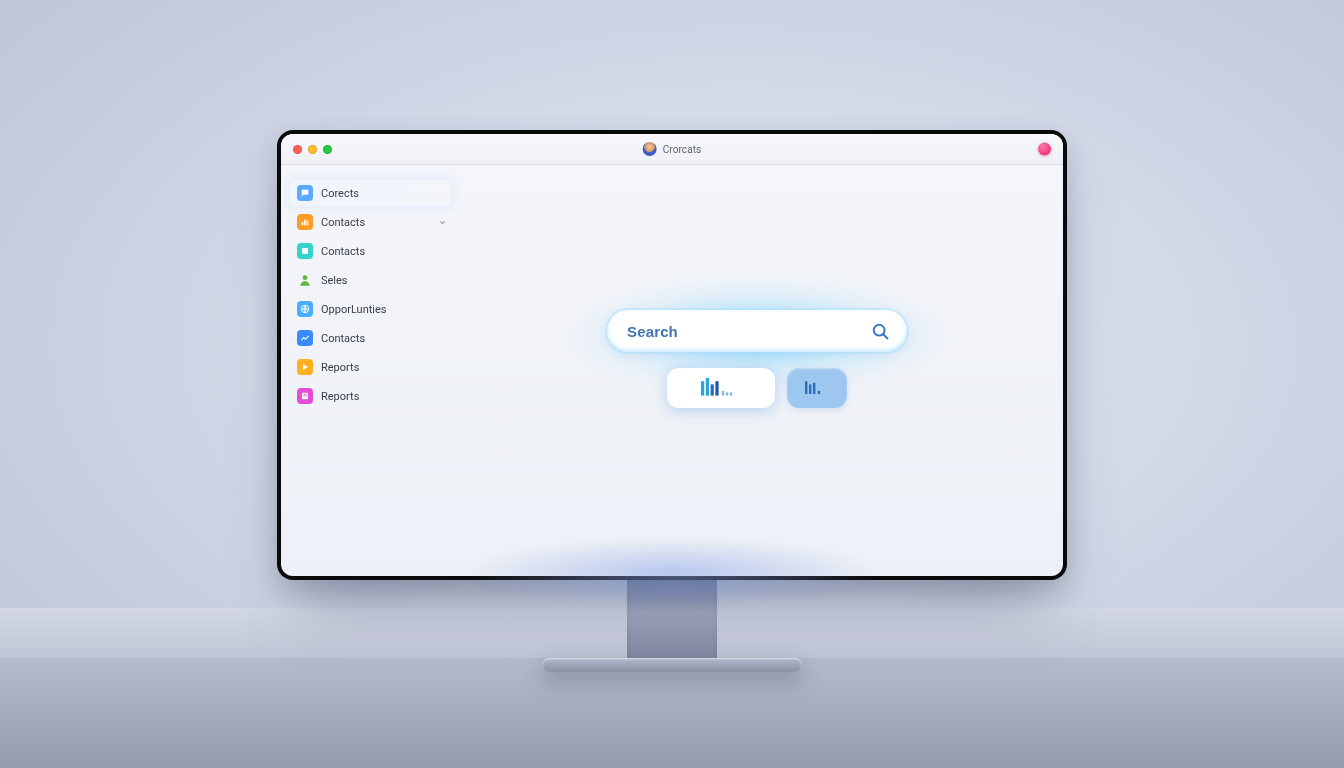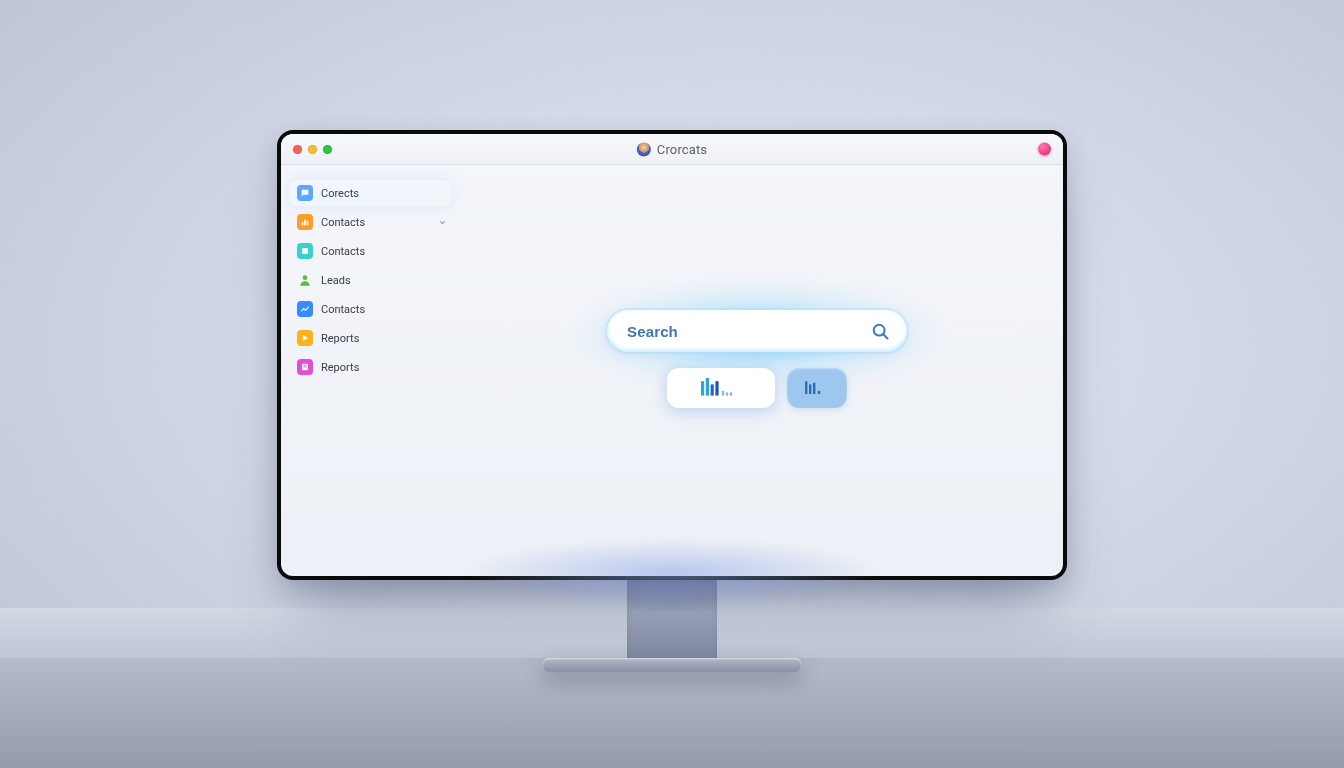--- a/index.html
+++ b/index.html
@@ -118,21 +118,21 @@
     align-items: center;
     gap: 6px;
   }
   .title-avatar {
     width: 14px;
     height: 14px;
     border-radius: 50%;
     background: radial-gradient(circle at 50% 35%, #f2cfa8 0%, #d08c55 45%, #4563c7 46%, #2e4cad 100%);
   }
   .title-text {
-    font-size: 13px;
+    font-size: 10px;
     color: #5c6170;
     letter-spacing: .01em;
   }
 
   .titlebar-right {
     position: absolute;
     right: 12px;
     top: 50%;
     transform: translateY(-50%);
   }
@@ -358,23 +358,32 @@
           </div>
 
 
           <div class="nav-item">
             <span class="nav-icon ic-4">
               <svg width="14" height="14" viewBox="0 0 24 24" fill="currentColor">
                   <circle cx="12" cy="8" r="4"></circle>
                   <path d="M4 22c0-4.4 3.6-8 8-8s8 3.6 8 8"></path>
                 </svg>
             </span>
-            <span>Leads</span>
-          </div>
-
+            <span>Seles</span>
+          </div>
+
+          <div class="nav-item">
+            <span class="nav-icon ic-5">
+              <svg width="10" height="10" viewBox="0 0 24 24" fill="none" stroke="#fff" stroke-width="2.2">
+                  <circle cx="12" cy="12" r="9"></circle>
+                  <path d="M3 12h18M12 3c3 3 3 15 0 18M12 3c-3 3-3 15 0 18"></path>
+                </svg>
+            </span>
+            <span>OpporLunties</span>
+          </div>
 
           <div class="nav-item">
             <span class="nav-icon ic-6">
               <svg width="10" height="10" viewBox="0 0 24 24" fill="none" stroke="#fff" stroke-width="2.5">
                   <polyline points="3 17 9 11 13 15 21 7"></polyline>
                 </svg>
             </span>
             <span>Contacts</span>
           </div>
 

